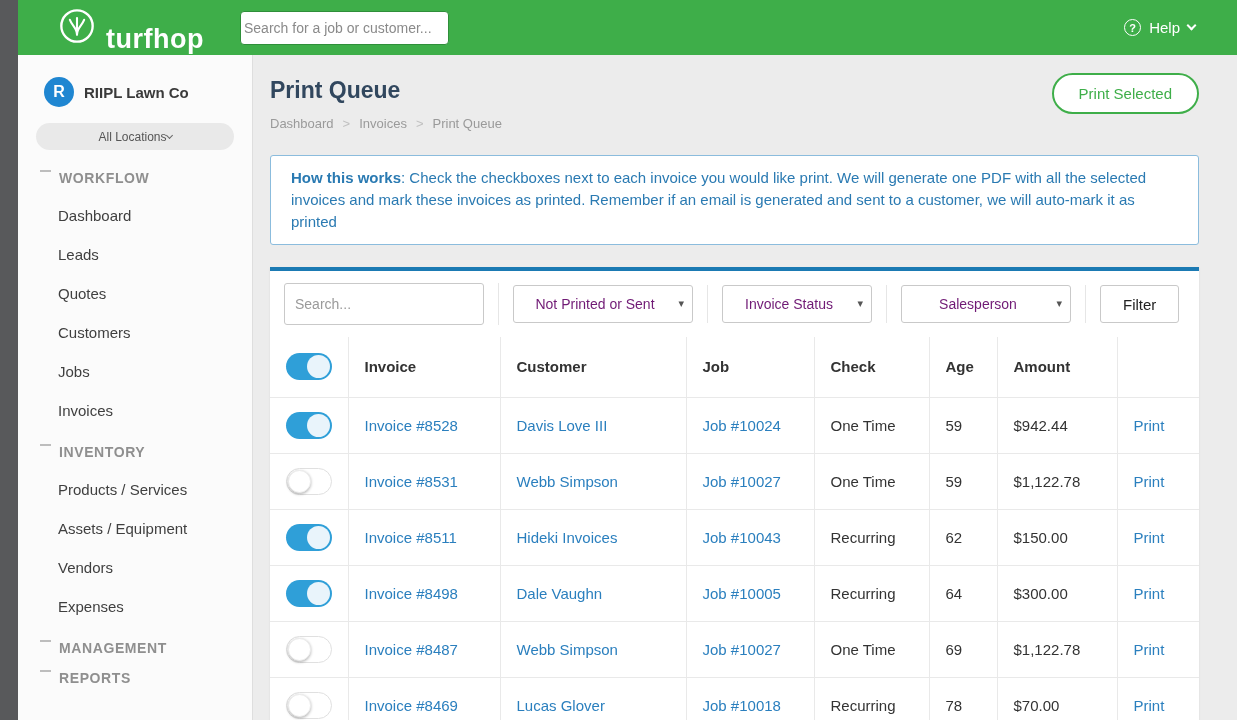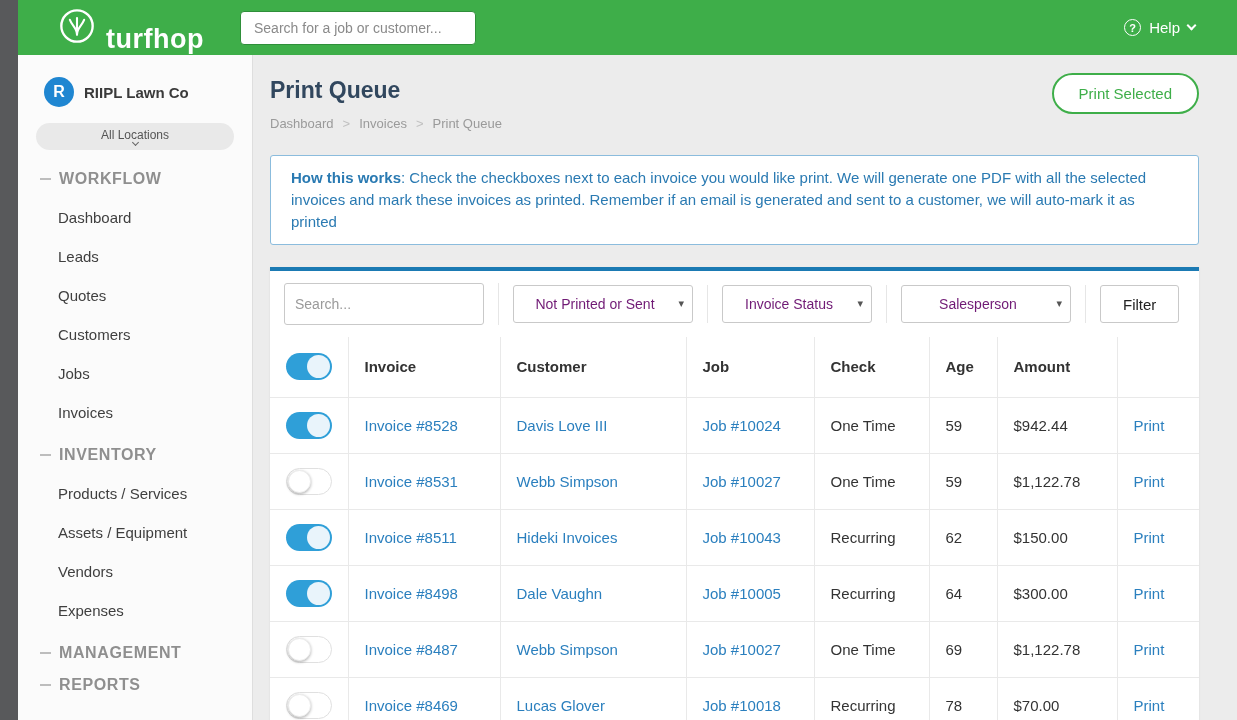--- a/index.html
+++ b/index.html
@@ -7,40 +7,40 @@
   body { font-family:"Liberation Sans", sans-serif; background:#ececec; }
 
   .app { display:flex; height:100%; }
   .left-rail { width:18px; background:#58595b; flex-shrink:0; }
   .app-right { flex:1; display:flex; flex-direction:column; min-width:0; }
 
   
   .topbar { height:55px; background:#3eae49; display:flex; align-items:center; flex-shrink:0; }
   .brand { display:flex; align-items:center; gap:10px; padding-left:40px; width:222px; flex-shrink:0; }
   .brand-text { color:#fff; font-size:27px; font-weight:bold; letter-spacing:.5px;margin-top:24px; }
-  .topbar-search { width:236px; height:34px; border:1px solid #2f8f3a; border-radius:4px; padding:0 13px; font-size:14px; color:#333; outline:none; }
+  .topbar-search { width:209px; height:34px; border:1px solid #2f8f3a; border-radius:4px; padding:0 3px; font-size:14px; color:#333; outline:none; }
   .topbar-search::placeholder { color:#8a8a8a; }
   .topbar-right { margin-left:auto; display:flex; align-items:center; gap:30px; padding-right:42px; color:#fff; }
   .help-group { display:flex; align-items:center; gap:8px; cursor:pointer; }
   .qmark { width:17px; height:17px; border:1.5px solid #fff; border-radius:50%; display:inline-flex; align-items:center; justify-content:center; font-size:11px; font-weight:bold; }
   .help-label, .user-name { font-size:15px; }
   .chev { display:inline-block; width:7px; height:7px; border-right:2px solid currentColor; border-bottom:2px solid currentColor; transform:rotate(45deg); margin-top:-4px; }
   .user-group { display:flex; align-items:center; gap:10px; cursor:pointer; }
   .avatar { width:38px; height:38px; border-radius:50%; background:#c9b9a6; overflow:hidden; display:flex; align-items:flex-end; justify-content:center; }
 
   
   .body-row { flex:1; display:flex; min-height:0; }
   .sidebar { width:235px; background:#fbfbfb; border-right:1px solid #dedede; flex-shrink:0; overflow:hidden; }
   .company { display:flex; align-items:center; gap:10px; padding:22px 16px 14px 26px; }
   .company-badge { width:30px; height:30px; border-radius:50%; background:#1f86d1; color:#fff; font-weight:bold; font-size:16px; display:flex; align-items:center; justify-content:center; flex-shrink:0; }
   .company-name { font-size:15px; font-weight:bold; color:#3a3a3a; }
-  .locations-pill { margin:2px 18px 6px; background:#e9e9e9; border-radius:14px; height:27px; display:flex; align-items:center; justify-content:center; gap:0; font-size:12px; color:#555; cursor:pointer;flex-direction:column; }
+  .locations-pill { margin:2px 18px 6px; background:#e9e9e9; border-radius:14px; height:27px; display:flex; align-items:center; justify-content:center; gap:0; font-size:12px; color:#555; cursor:pointer; }
   .locations-pill .chev { width:5px; height:5px; border-width:1.5px; margin-top:-2px; color:#666; }
   .nav { margin-top:20px; }
-  .section-header { display:flex; align-items:center; gap:8px; padding-left:22px; margin:14px 0 10px; color:#8f8f8f; font-size:16px; font-weight:bold; letter-spacing:.6px; }
+  .section-header { display:flex; align-items:flex-start; gap:8px; padding-left:22px; margin:14px 0 10px; color:#8f8f8f; font-size:14px; font-weight:bold; letter-spacing:.6px; }
   .section-dash { width:11px; border-top:2px dashed #bdbdbd; }
   .nav-item { padding:11px 0 11px 40px; font-size:15px; color:#3f3f3f; cursor:pointer; }
 
   
   .main { flex:1; min-width:0; padding:18px 38px 0 17px; position:relative; overflow:hidden; }
   .page-title { font-size:23px; font-weight:bold; color:#31475e; margin:4px 0 12px; }
   .breadcrumb { font-size:13px; color:#9a9a9a; display:flex; align-items:center; }
   .crumb { color:#9a9a9a; text-decoration:none; }
   .crumb:not(:first-child)::before { content:">"; color:#c0c0c0; margin:0 9px; }
   .print-selected { position:absolute; right:38px; top:18px; height:41px; padding:0 25px; background:#fff; border:2px solid #3eae49; color:#3eae49; border-radius:21px; font-size:15px; font-family:inherit; cursor:pointer; }

